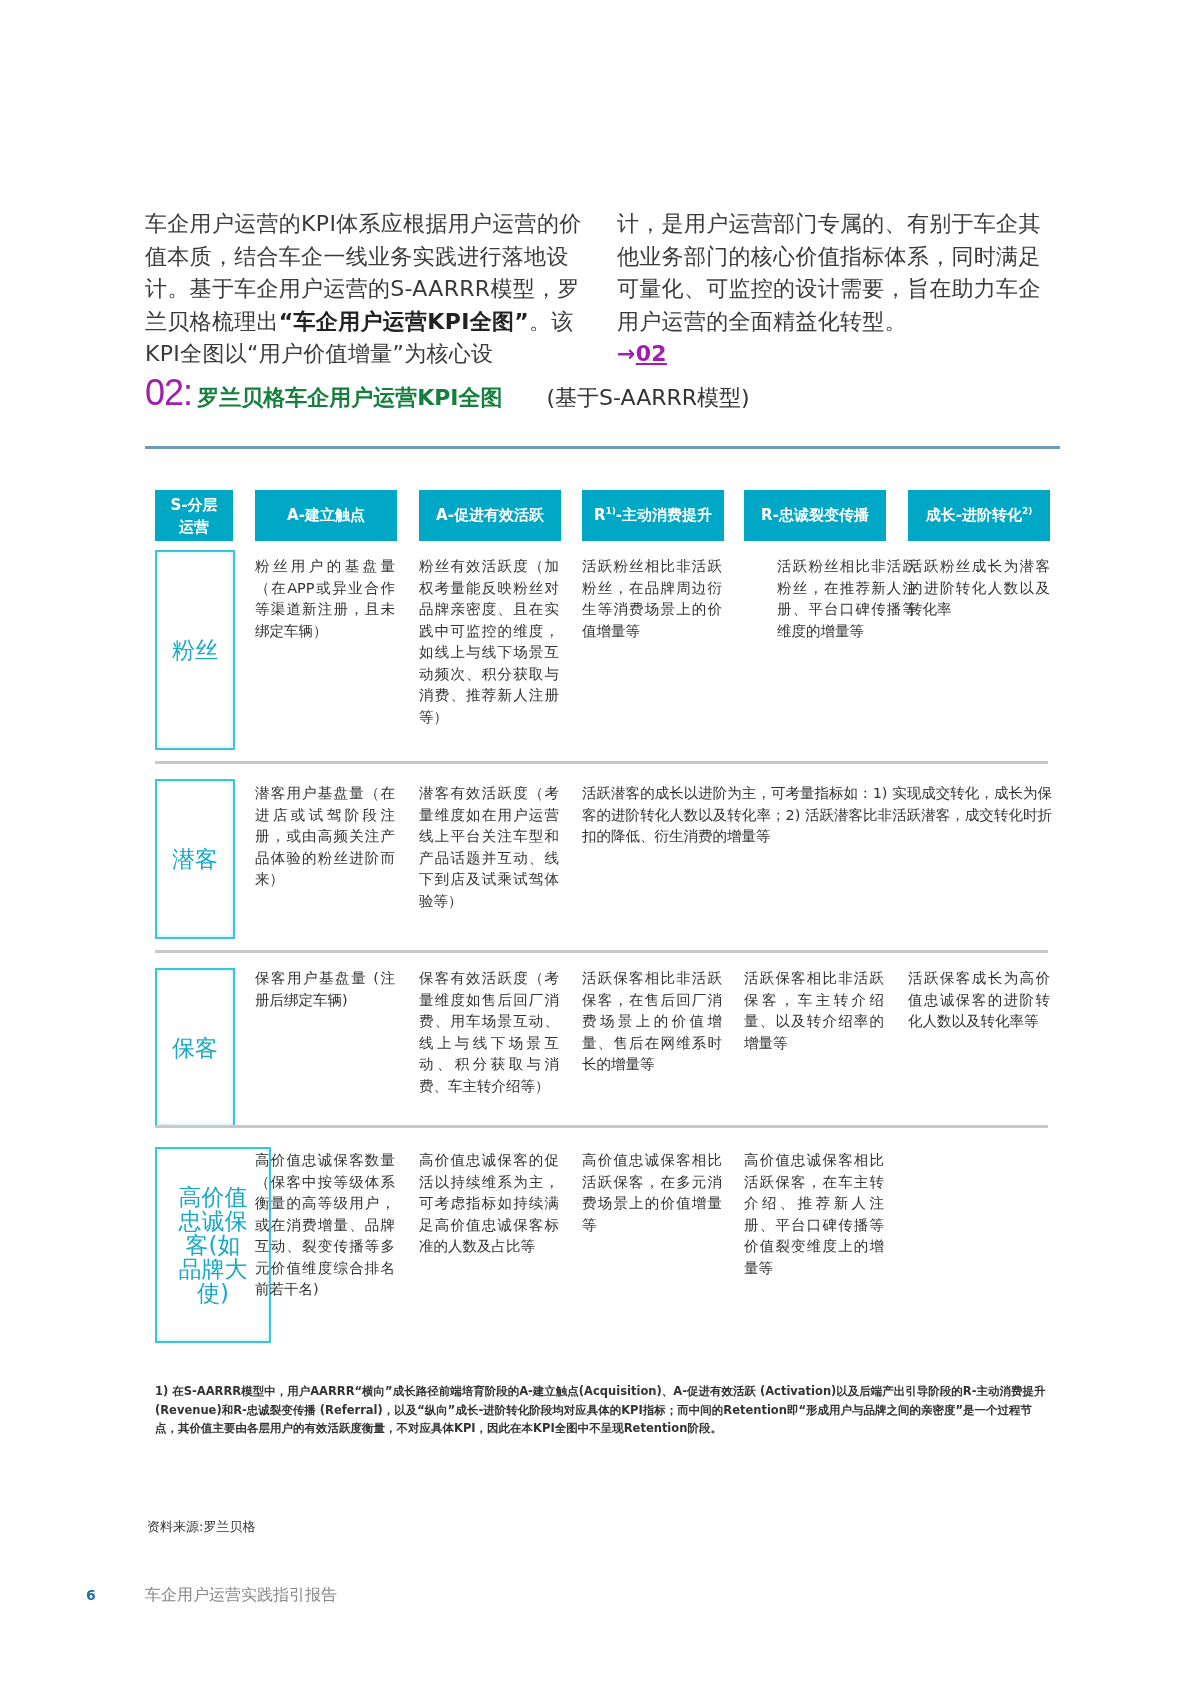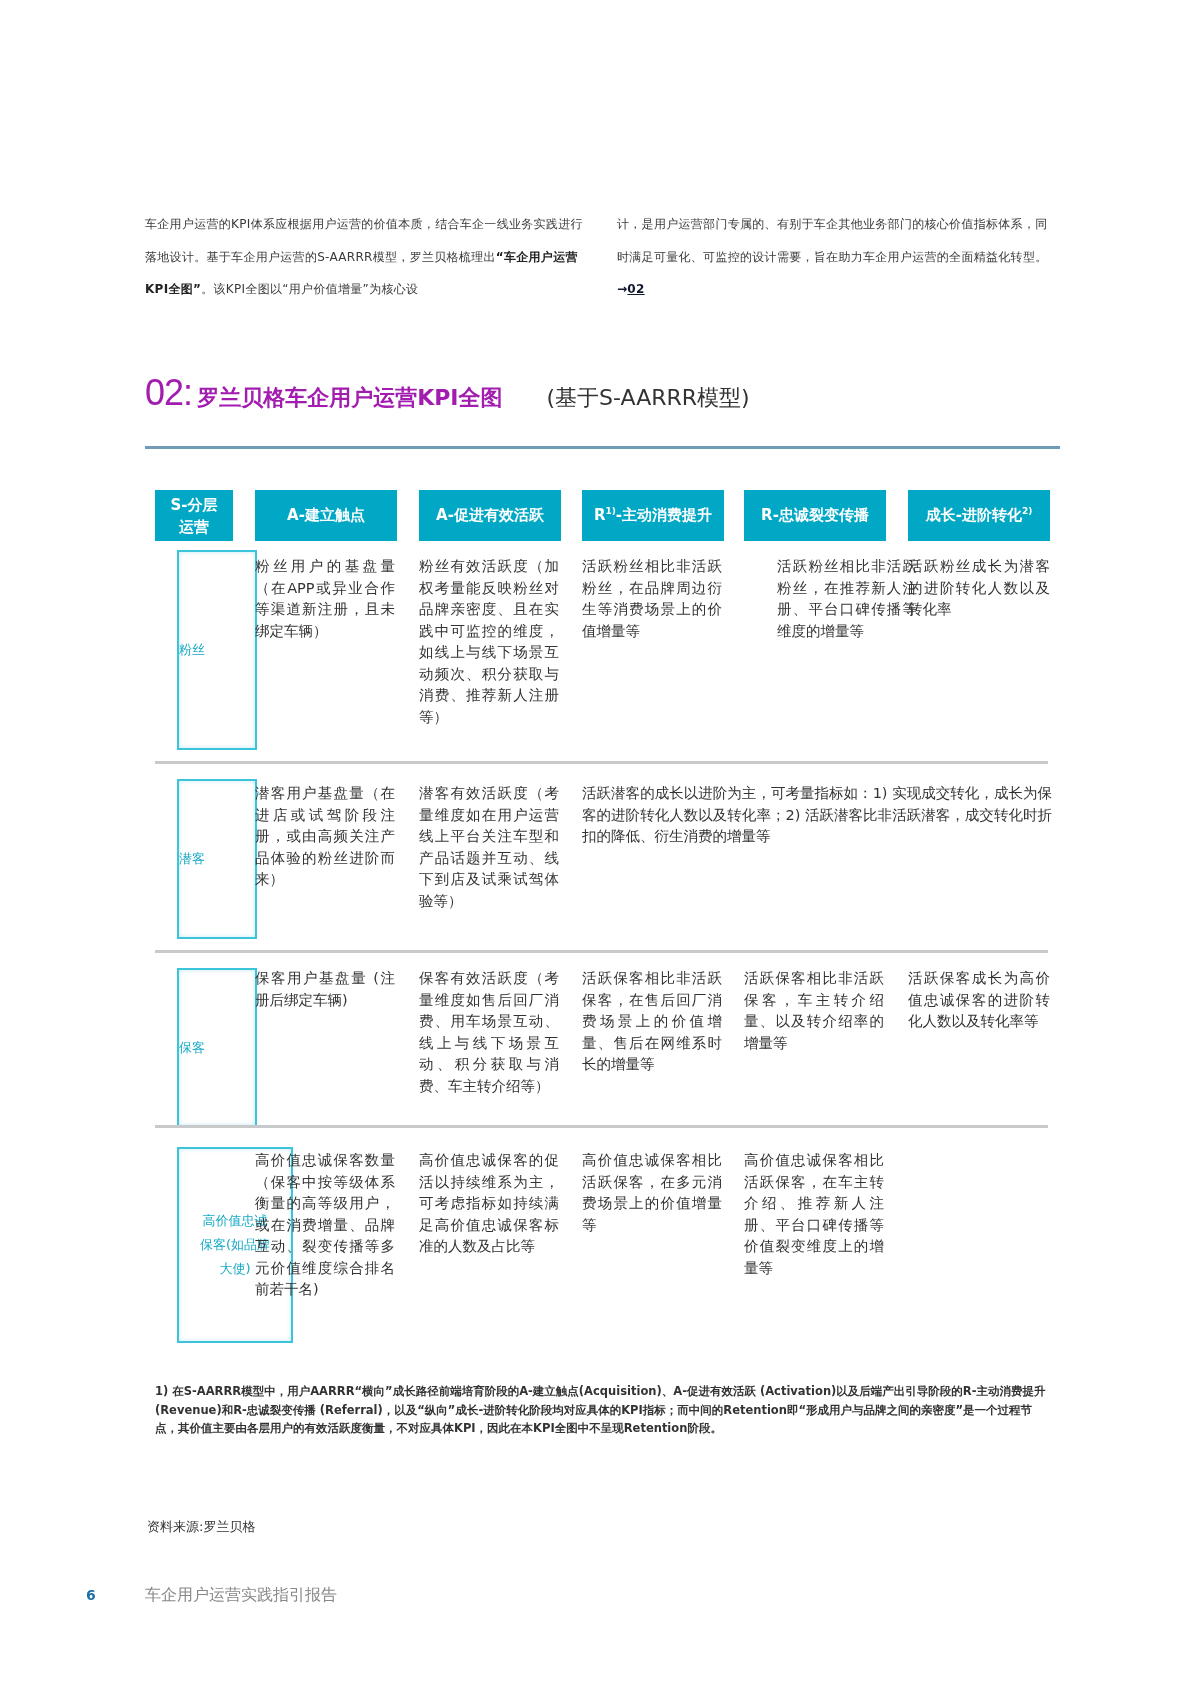--- a/index.html
+++ b/index.html
@@ -1,36 +1,36 @@
 <!DOCTYPE html>
 <html><head>
 <meta charset="utf-8">
 <style>
   html, body { margin:0; padding:0; background:#ffffff; }
   body { width:1200px; height:1698px; position:relative; overflow:hidden;
          font-family:"DejaVu Sans","Liberation Sans",sans-serif; color:#333; }
   .intro { position:absolute; top:208px; left:145px; width:915px; display:flex; gap:30px; }
-  .intro .col { width:442px; font-size:12px; line-height:32.5px; color:#3a3a3a; letter-spacing:0.3px; }
+  .intro .col { width:442px; font-size:22px; line-height:32.5px; color:#3a3a3a; letter-spacing:0.3px; }
   .intro b { color:#222; font-weight:bold; }
-  .ref-link { color:#0f172a; font-weight:bold; }
+  .ref-link { color:#a21caf; font-weight:bold; }
   .ref-link u { text-decoration:underline; }
   .title { position:absolute; top:372px; left:145px; white-space:nowrap; }
   .title .num { font-size:36px; color:#a21caf; font-family:"Liberation Sans",sans-serif; letter-spacing:-1px; }
-  .title .main { font-size:22px; font-weight:bold; color:#a21caf; }
+  .title .main { font-size:22px; font-weight:bold; color:#15803d; }
   .title .sub { font-size:22px; color:#333;padding-left:44px; }
   .rule { position:absolute; top:446px; left:145px; width:915px; height:3px; background:#6f9ab8; }
   .hdr { position:absolute; top:490px; height:51px; background:#00a8c6; color:#fff;
          display:flex; align-items:center; justify-content:center; text-align:center;
          font-size:15px; font-weight:bold; }
   .hdr.first { line-height:22px; }
   .hdr sup { font-size:9px; }
   .rowlabel { position:absolute; left:155px; width:76px; border:2px solid #3cc4da;
               box-shadow: inset 0 0 4px rgba(0,168,198,0.25);
-              display:flex; align-items:center; text-align:center;
-              color:#17a9c6; font-size:13px; line-height:24px;margin-left:22px; }
+              display:flex; align-items:center; justify-content:center; text-align:center;
+              color:#17a9c6; font-size:23px; line-height:24px; }
   .cell { position:absolute; font-size:14.5px; line-height:21.5px; color:#333; text-align:justify; }
   .divider { position:absolute; left:155px; width:893px; height:3px; background:#c8c9cb; }
   .footnotes { position:absolute; top:1382px; left:155px; width:895px; font-size:11.5px; line-height:18.5px; color:#333; font-weight:bold; }
   .source { position:absolute; top:1518px; left:147px; font-size:13px; color:#333; }
   .pagenum { position:absolute; top:1587px; left:86px; font-size:14px; font-weight:bold; color:#1d6fa8; }
   .footer-title { position:absolute; top:1585px; left:145px; font-size:16px; color:#888; }
 </style>
 </head>
 <body>
 

